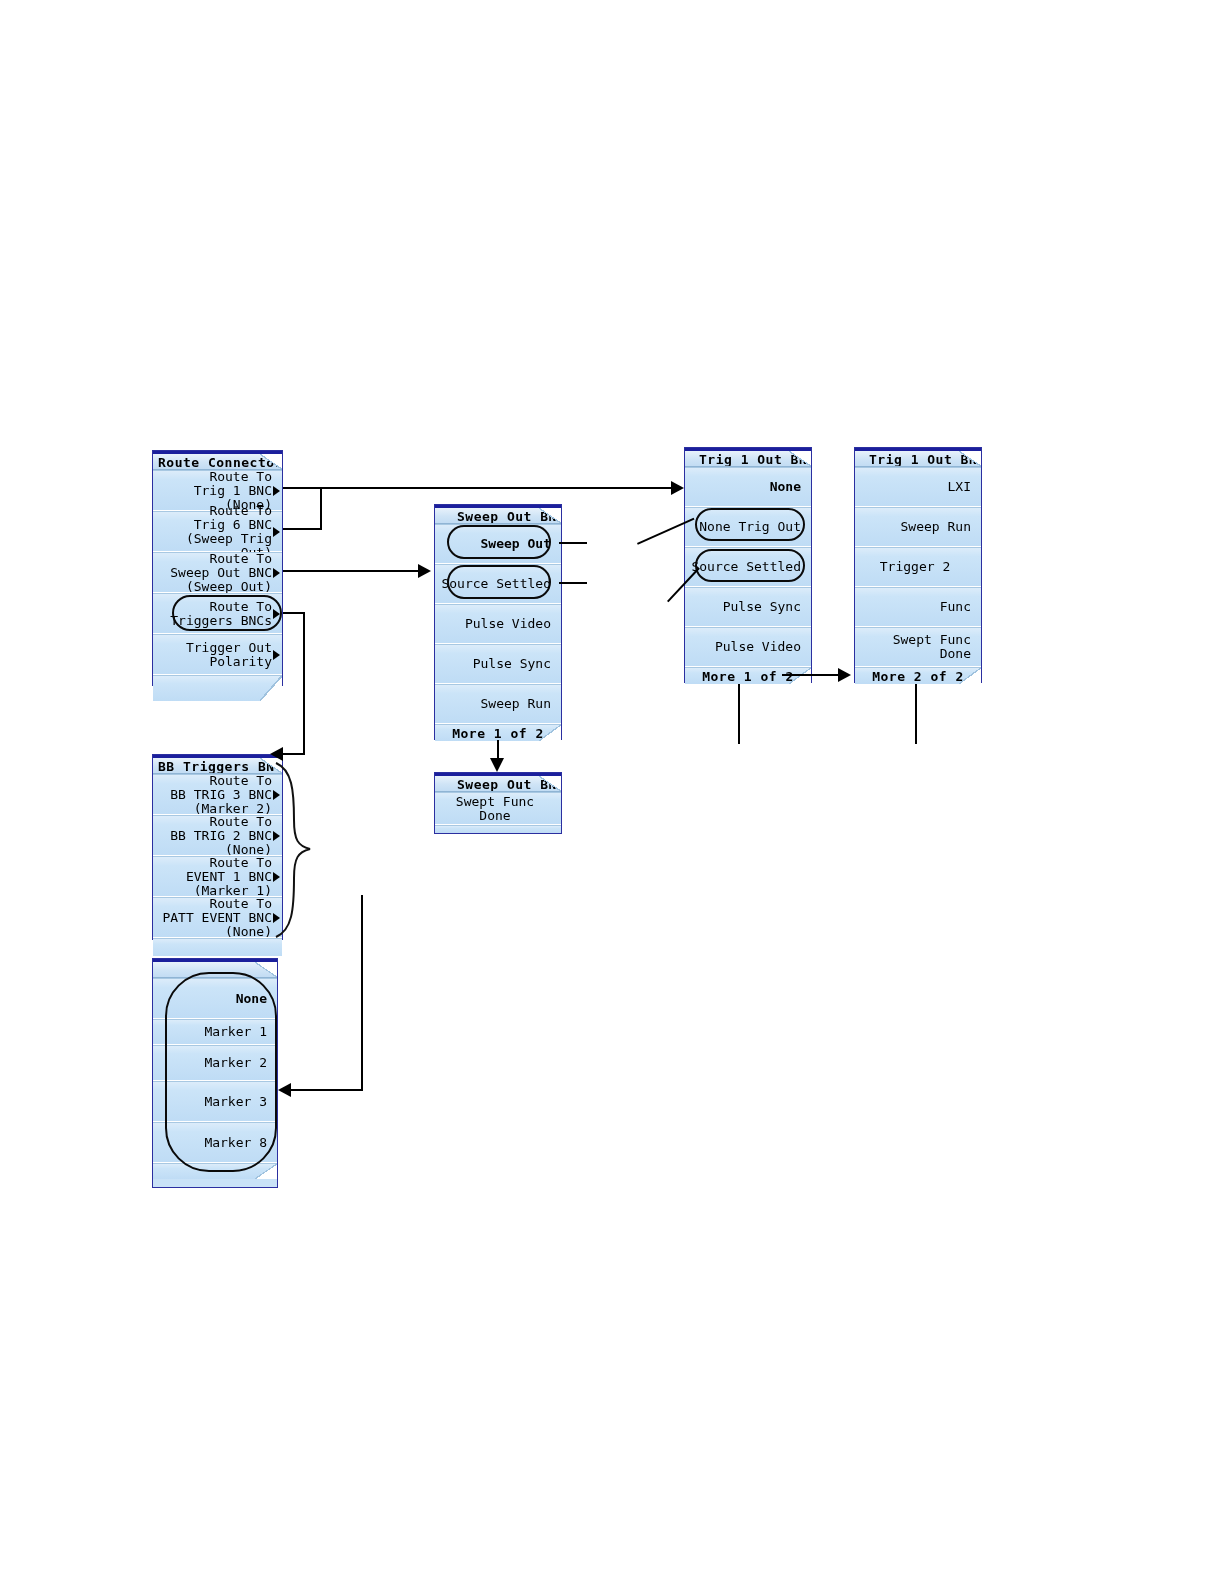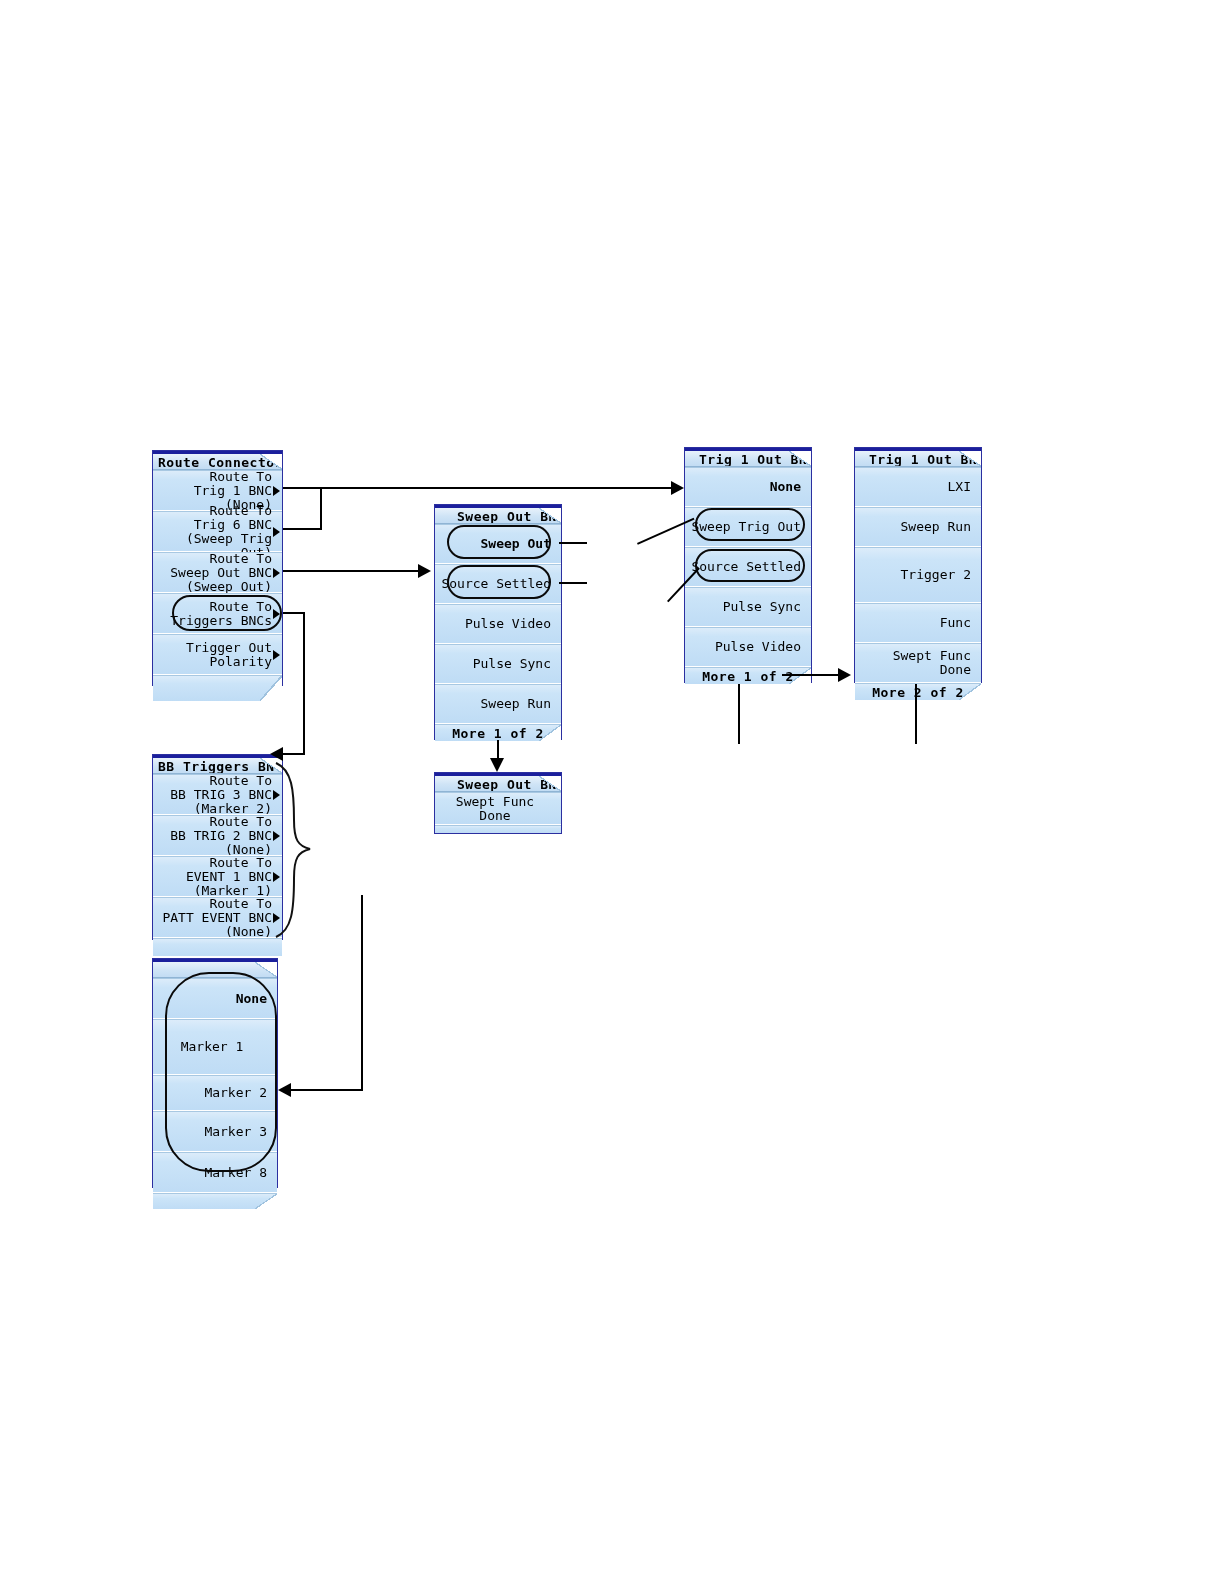--- a/index.html
+++ b/index.html
@@ -181,21 +181,21 @@
 
   <div class="panel" id="p-trig1-1" style="left:684px;top:447px;width:128px;height:236px;">
     <div class="titlebar">
       <span class="ttxt" style="left:14px;">Trig 1 Out BNC</span>
       <span class="corner"></span>
     </div>
     <div class="skey bold" style="height:40px;">
       <span class="ln">None</span>
     </div>
     <div class="skey" style="height:40px;">
-      <span class="ln">Sweep Trig Out</span>
+      <span class="ln">None Trig Out</span>
     </div>
     <div class="skey" style="height:40px;">
       <span class="ln">Source Settled</span>
     </div>
     <div class="skey" style="height:40px;">
       <span class="ln">Pulse Sync</span>
     </div>
     <div class="skey" style="height:40px;">
       <span class="ln">Pulse Video</span>
     </div>
@@ -211,21 +211,21 @@
     <div class="titlebar">
       <span class="ttxt" style="left:14px;">Trig 1 Out BNC</span>
       <span class="corner"></span>
     </div>
     <div class="skey" style="height:40px;">
       <span class="ln">LXI</span>
     </div>
     <div class="skey" style="height:40px;">
       <span class="ln">Sweep Run</span>
     </div>
-    <div class="skey" style="height:56px;">
+    <div class="skey" style="height:40px;align-items:center;">
       <span class="ln">Trigger 2</span>
     </div>
     <div class="skey" style="height:40px;">
       <span class="ln">Func</span>
     </div>
     <div class="skey" style="height:40px;">
       <span class="ln">Swept Func Done</span>
     </div>
     <div class="footrow" style="height:17px;">
       <span>More 2 of 2</span>
@@ -268,21 +268,21 @@
   </div>
 
   <div class="panel" id="p-marker" style="left:152px;top:958px;width:126px;height:230px;">
     <div class="titlebar">
       <span class="ttxt"></span>
       <span class="corner"></span>
     </div>
     <div class="skey bold" style="height:41px;">
       <span class="ln">None</span>
     </div>
-    <div class="skey" style="height:56px;align-items:center;">
+    <div class="skey" style="height:26px;">
       <span class="ln">Marker 1</span>
     </div>
     <div class="skey" style="height:36px;">
       <span class="ln">Marker 2</span>
     </div>
     <div class="skey" style="height:41px;">
       <span class="ln">Marker 3</span>
     </div>
     <div class="skey" style="height:41px;">
       <span class="ln">Marker 8</span>

